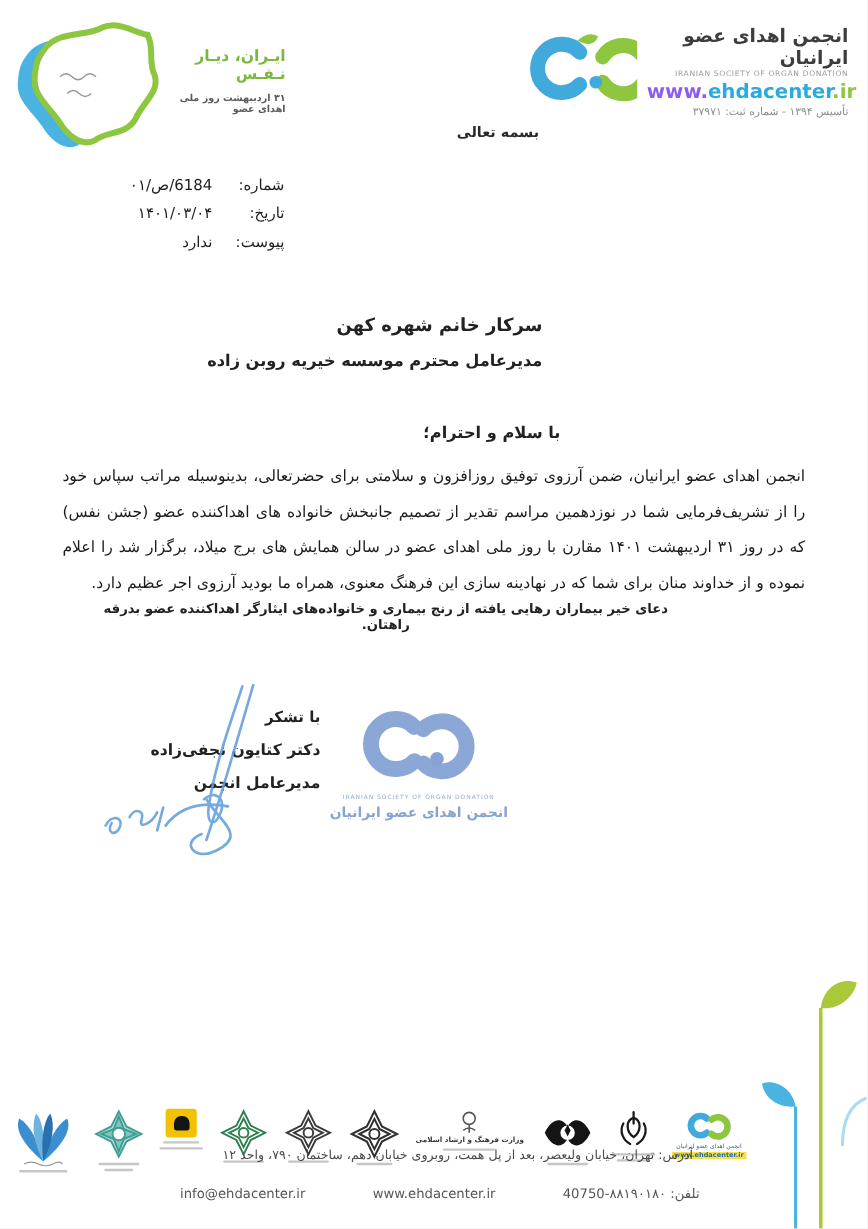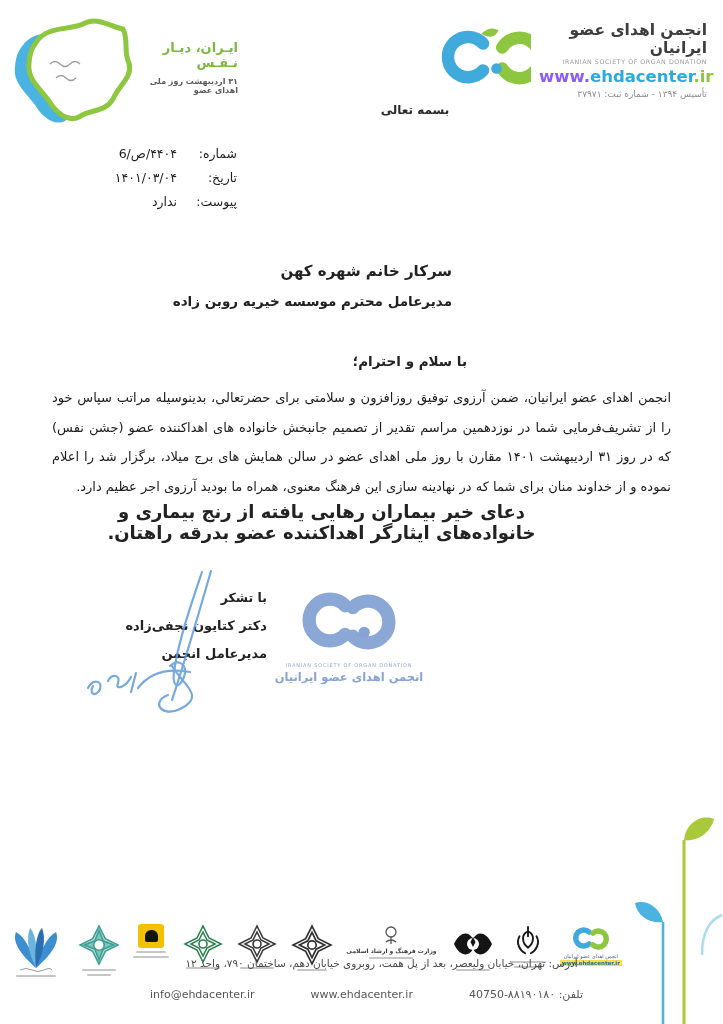--- a/index.html
+++ b/index.html
@@ -25,21 +25,21 @@
   .bismillah{top:103px;left:350px;width:130px;text-align:center;font-size:12px;font-weight:bold;color:#2a2a2a;}
   .meta{top:146px;left:52px;width:185px;font-size:12.5px;color:#1e1e1e;}
   .meta-row{display:flex;justify-content:flex-start;gap:14px;margin-bottom:9px;}
   .meta-label{min-width:46px;}
   
   .recipient{top:262px;right:271px;}
   .recipient-name{font-size:15px;font-weight:bold;}
   .recipient-title{font-size:13.5px;font-weight:bold;margin-top:13px;}
   .salutation{top:353px;right:256px;font-size:13.5px;font-weight:bold;}
   .body-par{top:383px;right:52px;left:52px;font-size:13px;line-height:29.5px;text-align:justify;color:#1b1b1b;}
-  .closing{top:501px;right:150px;left:70px;text-align:center;font-size:18px;font-weight:bold;}
+  .closing{top:501px;right:150px;left:70px;text-align:center;font-size:11px;font-weight:bold;}
   
   .sig-block{top:590px;right:456px;text-align:right;font-weight:bold;}
   .sig-thanks{font-size:12.5px;}
   .sig-name{font-size:13px;margin-top:13px;}
   .sig-title{font-size:13px;margin-top:13px;}
   .sig-svg{top:568px;left:80px;}
   .stamp{top:585px;left:273px;width:152px;text-align:center;opacity:0.82;}
   .stamp-en{font-size:5px;color:#7b93cc;letter-spacing:0.8px;direction:ltr;margin-top:1px;filter:blur(0.2px);}
   .stamp-fa{font-size:11.5px;font-weight:bold;color:#6b8fcb;letter-spacing:1px;margin-top:2px;filter:blur(0.3px);}
   
@@ -92,21 +92,21 @@
   <div class="abs slogan">
     <div class="slogan-title">ایـران، دیـار نـفـس</div>
     <div class="slogan-sub">۳۱ اردیبهشت روز ملی اهدای عضو</div>
   </div>
 
   <div class="abs bismillah">بسمه تعالی</div>
 
   <div class="abs meta">
     <div class="meta-row">
       <span class="meta-label">شماره:</span>
-      <span>۴۴۰۴/ص/6</span>
+      <span>6184/ص/۰۱</span>
     </div>
     <div class="meta-row">
       <span class="meta-label">تاریخ:</span>
       <span>۱۴۰۱/۰۳/۰۴</span>
     </div>
     <div class="meta-row">
       <span class="meta-label">پیوست:</span>
       <span>ندارد</span>
     </div>
   </div>

